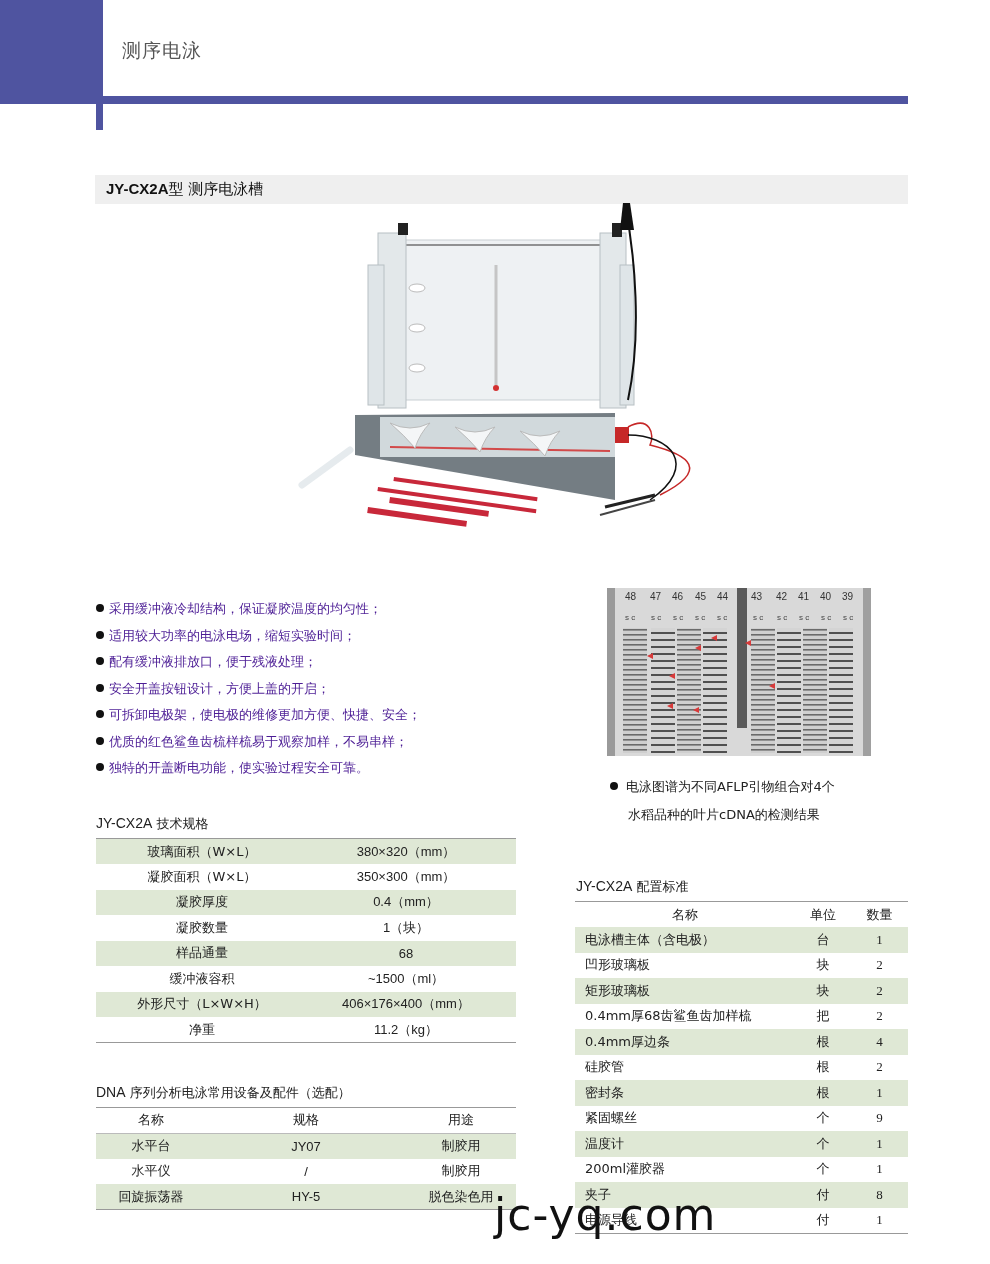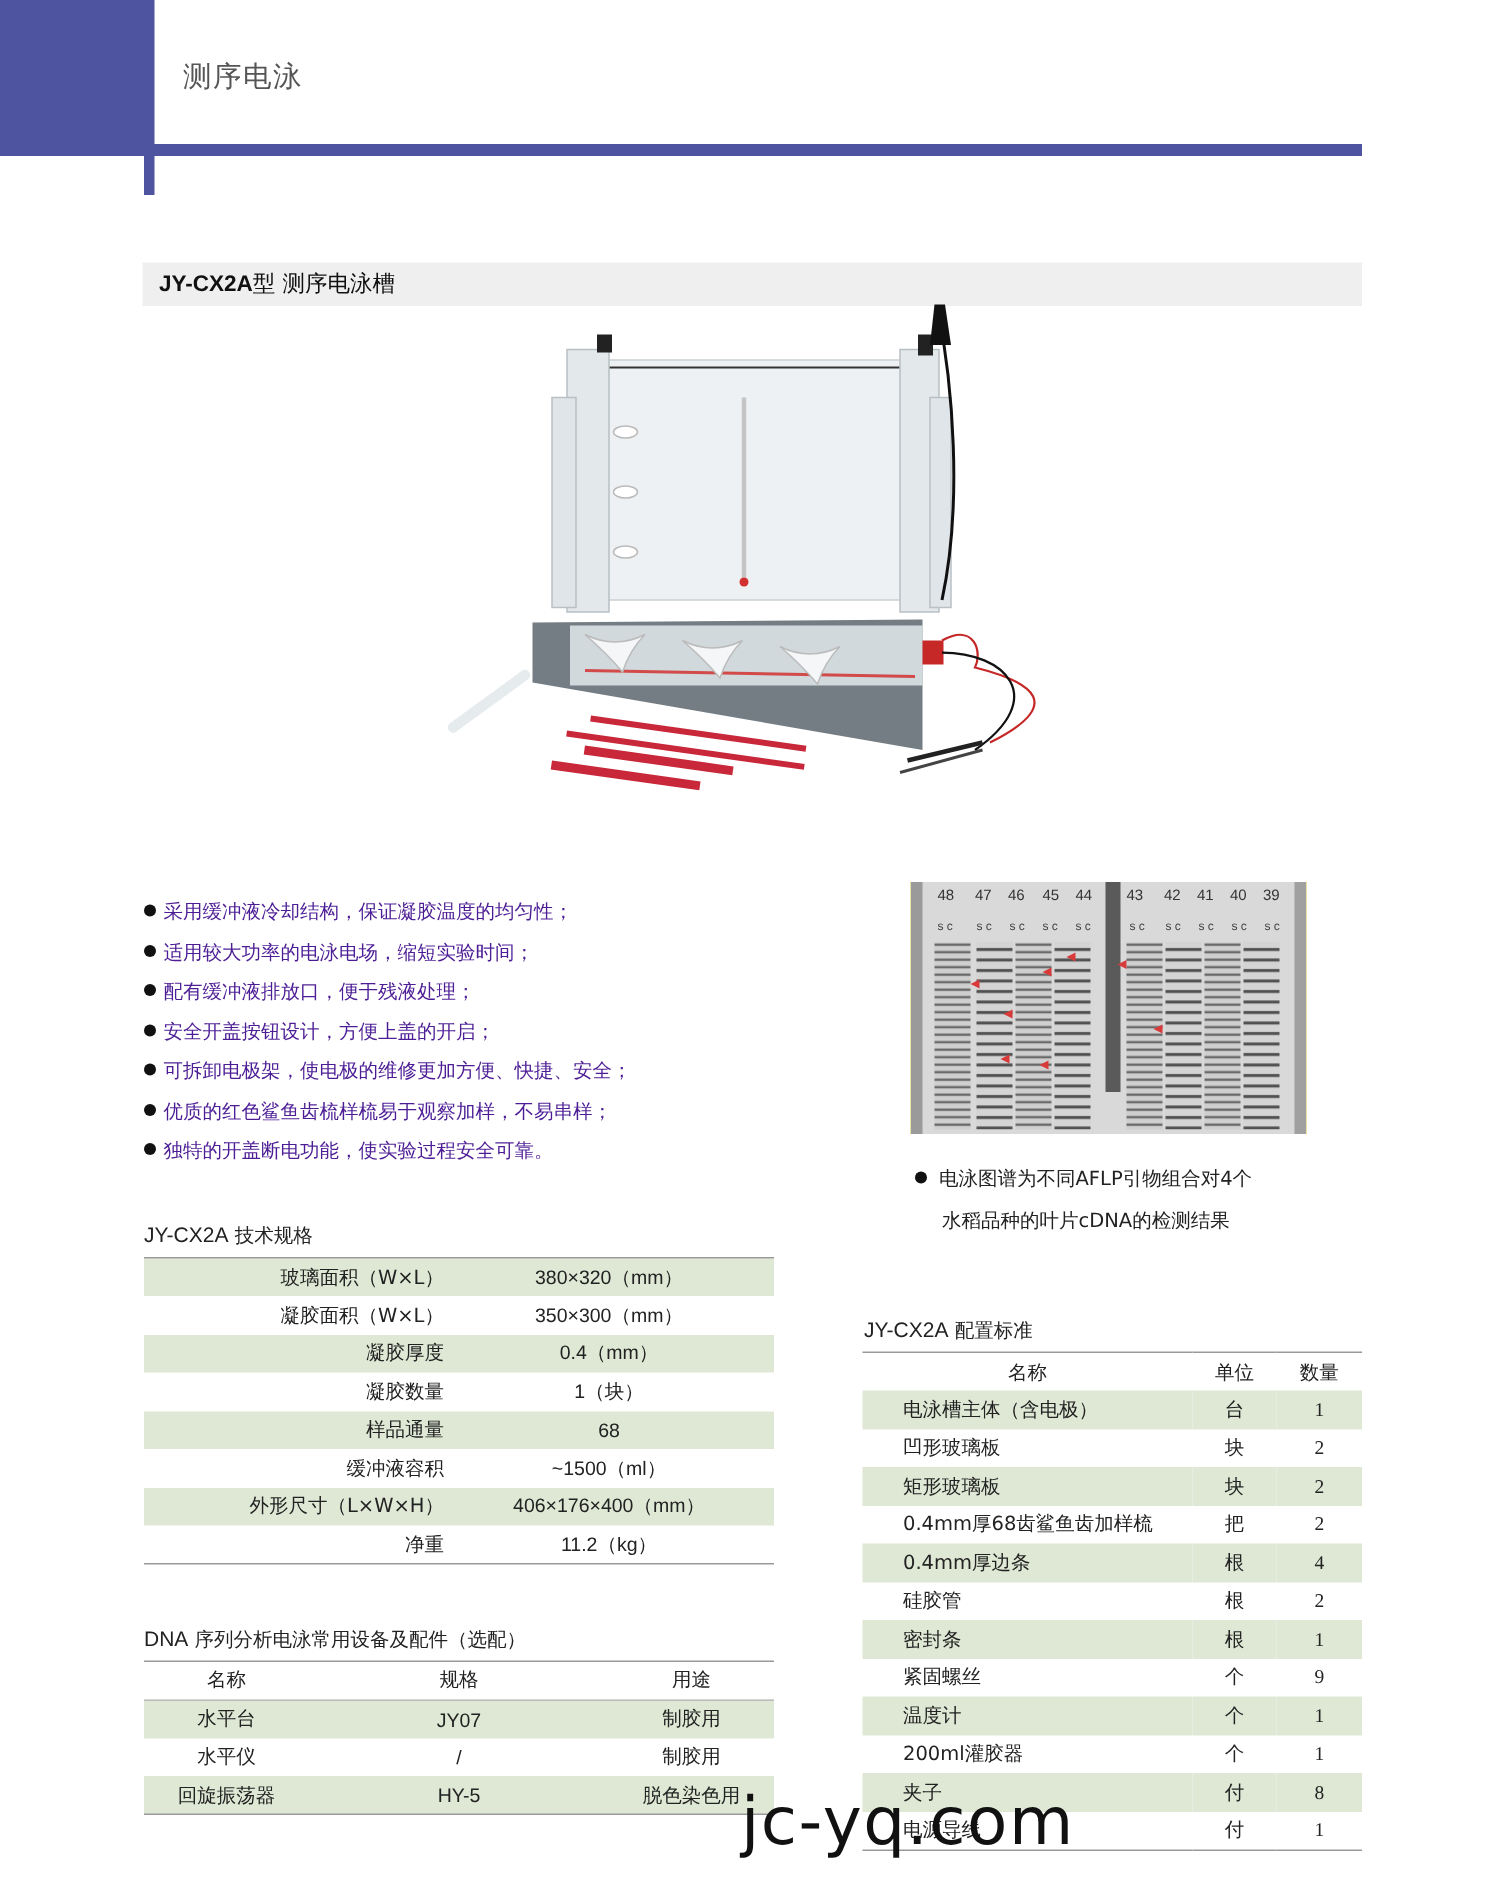--- a/index.html
+++ b/index.html
@@ -31,31 +31,31 @@
 
     
     .tbl-title { position: absolute; font-size: 13px; color: #222; }
     .tbl-title .en { font-family: "Liberation Sans", sans-serif; font-size: 14px; }
     table { position: absolute; border-collapse: collapse; font-size: 13px; color: #222; }
     table td, table th { font-weight: normal; height: 25.5px; padding: 0; }
     table tr.g td { background: #dfe8d5; }
     .en { font-family: "Liberation Sans", sans-serif; }
 
     .spec { left: 96px; top: 838px; width: 420px; border-top: 1.5px solid #999; border-bottom: 1.5px solid #999; }
-    .spec td.k { padding-left: 12px; width: 200px; text-align: right; }
+    .spec td.k { padding-left: 12px; width: 200px; text-align: center; }
     .spec td.v { text-align: center; }
 
     .acc { left: 96px; top: 1107px; width: 420px; border-top: 1.5px solid #999; border-bottom: 1.5px solid #999; }
     .acc td, .acc th { text-align: center; }
     .acc .c1 { width: 110px; }
     .acc .c2 { width: 200px; }
     .acc .c3 { width: 110px; }
 
     .cfg { left: 575px; top: 901px; width: 333px; border-top: 1.5px solid #999; border-bottom: 1.5px solid #999; }
-    .cfg td.n { padding-left: 27px; text-align: left; width: 220px; }
+    .cfg td.n { padding-left: 10px; text-align: left; width: 220px; }
     .cfg th.n { text-align: center; width: 220px; }
     .cfg td.u, .cfg th.u { text-align: center; width: 56px; }
     .cfg td.q, .cfg th.q { text-align: center; width: 57px; font-family: Liberation Serif, serif; }
 
     .watermark { position: absolute; left: 494px; top: 1193px; font-family: "DejaVu Sans", sans-serif; font-size: 44px; color: #111; letter-spacing: 1px; line-height: 44px; }
   </style>
 </head>
 <body>
 
 <div class="corner-block"></div>

